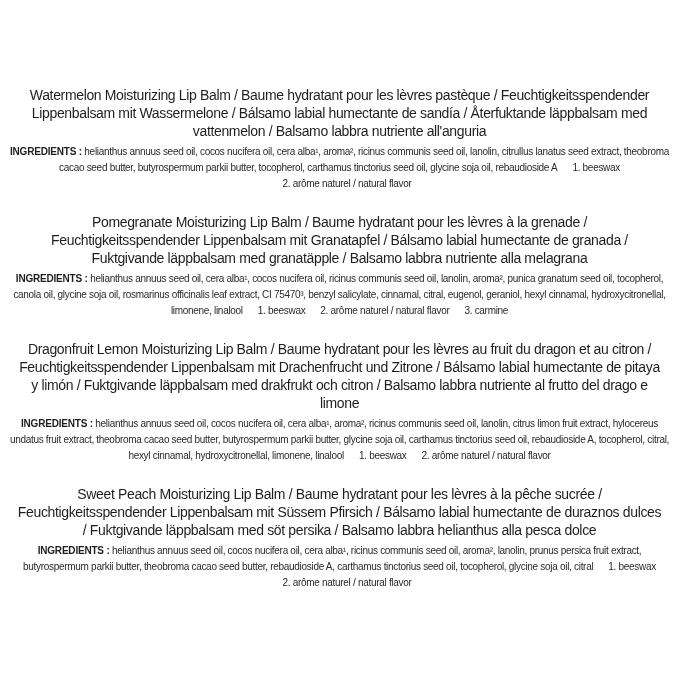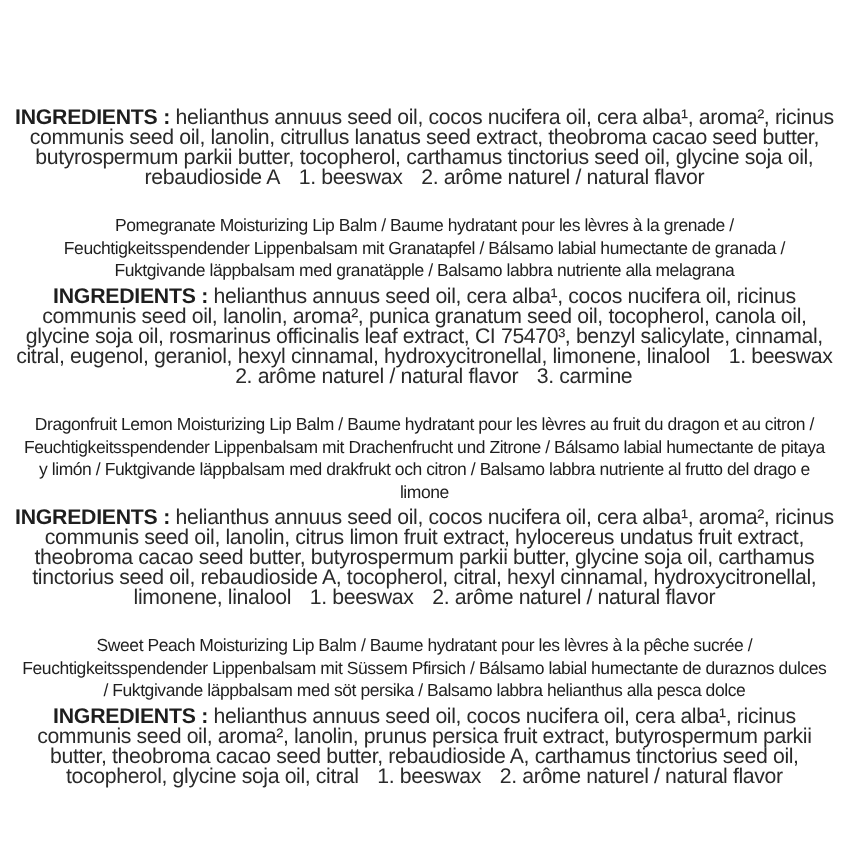--- a/index.html
+++ b/index.html
@@ -30,21 +30,21 @@
     max-width: 645px;
     font-size: 14px;
     line-height: 18px;
     font-weight: 400;
     letter-spacing: -0.35px;
     color: #1e1e1e;
   }
   .ingredients-paragraph {
     margin: 0 auto;
     max-width: 665px;
-    font-size: 17px;
+    font-size: 10px;
     line-height: 16px;
     font-weight: 400;
     letter-spacing: -0.3px;
     color: #2a2a2a;
   }
   .ingredients-label {
     font-weight: 700;
     letter-spacing: -0.2px;
     color: #1e1e1e;
   }
@@ -53,20 +53,21 @@
     margin-left: 15px;
     white-space: nowrap;
   }
 </style>
 </head>
 <body>
 
 <div class="sheet">
 
   <div class="product-section">
+    <p class="product-title">Watermelon Moisturizing Lip Balm / Baume hydratant pour les lèvres pastèque / Feuchtigkeitsspendender Lippenbalsam mit Wassermelone / Bálsamo labial humectante de sandía / Återfuktande läppbalsam med vattenmelon / Balsamo labbra nutriente all'anguria</p>
     <p class="ingredients-paragraph"><span class="ingredients-label">INGREDIENTS :</span> <span>helianthus annuus seed oil, cocos nucifera oil, cera alba¹, aroma², ricinus communis seed oil, lanolin, citrullus lanatus seed extract, theobroma cacao seed butter, butyrospermum parkii butter, tocopherol, carthamus tinctorius seed oil, glycine soja oil, rebaudioside A</span><span class="footnote">1. beeswax</span><span class="footnote">2. arôme naturel / natural flavor</span></p>
   </div>
 
   <div class="product-section">
     <p class="product-title">Pomegranate Moisturizing Lip Balm / Baume hydratant pour les lèvres à la grenade / Feuchtigkeitsspendender Lippenbalsam mit Granatapfel / Bálsamo labial humectante de granada / Fuktgivande läppbalsam med granatäpple / Balsamo labbra nutriente alla melagrana</p>
     <p class="ingredients-paragraph"><span class="ingredients-label">INGREDIENTS :</span> <span>helianthus annuus seed oil, cera alba¹, cocos nucifera oil, ricinus communis seed oil, lanolin, aroma², punica granatum seed oil, tocopherol, canola oil, glycine soja oil, rosmarinus officinalis leaf extract, CI 75470³, benzyl salicylate, cinnamal, citral, eugenol, geraniol, hexyl cinnamal, hydroxycitronellal, limonene, linalool</span><span class="footnote">1. beeswax</span><span class="footnote">2. arôme naturel / natural flavor</span><span class="footnote">3. carmine</span></p>
   </div>
 
   <div class="product-section">
     <p class="product-title">Dragonfruit Lemon Moisturizing Lip Balm / Baume hydratant pour les lèvres au fruit du dragon et au citron / Feuchtigkeitsspendender Lippenbalsam mit Drachenfrucht und Zitrone / Bálsamo labial humectante de pitaya y limón / Fuktgivande läppbalsam med drakfrukt och citron / Balsamo labbra nutriente al frutto del drago e limone</p>

